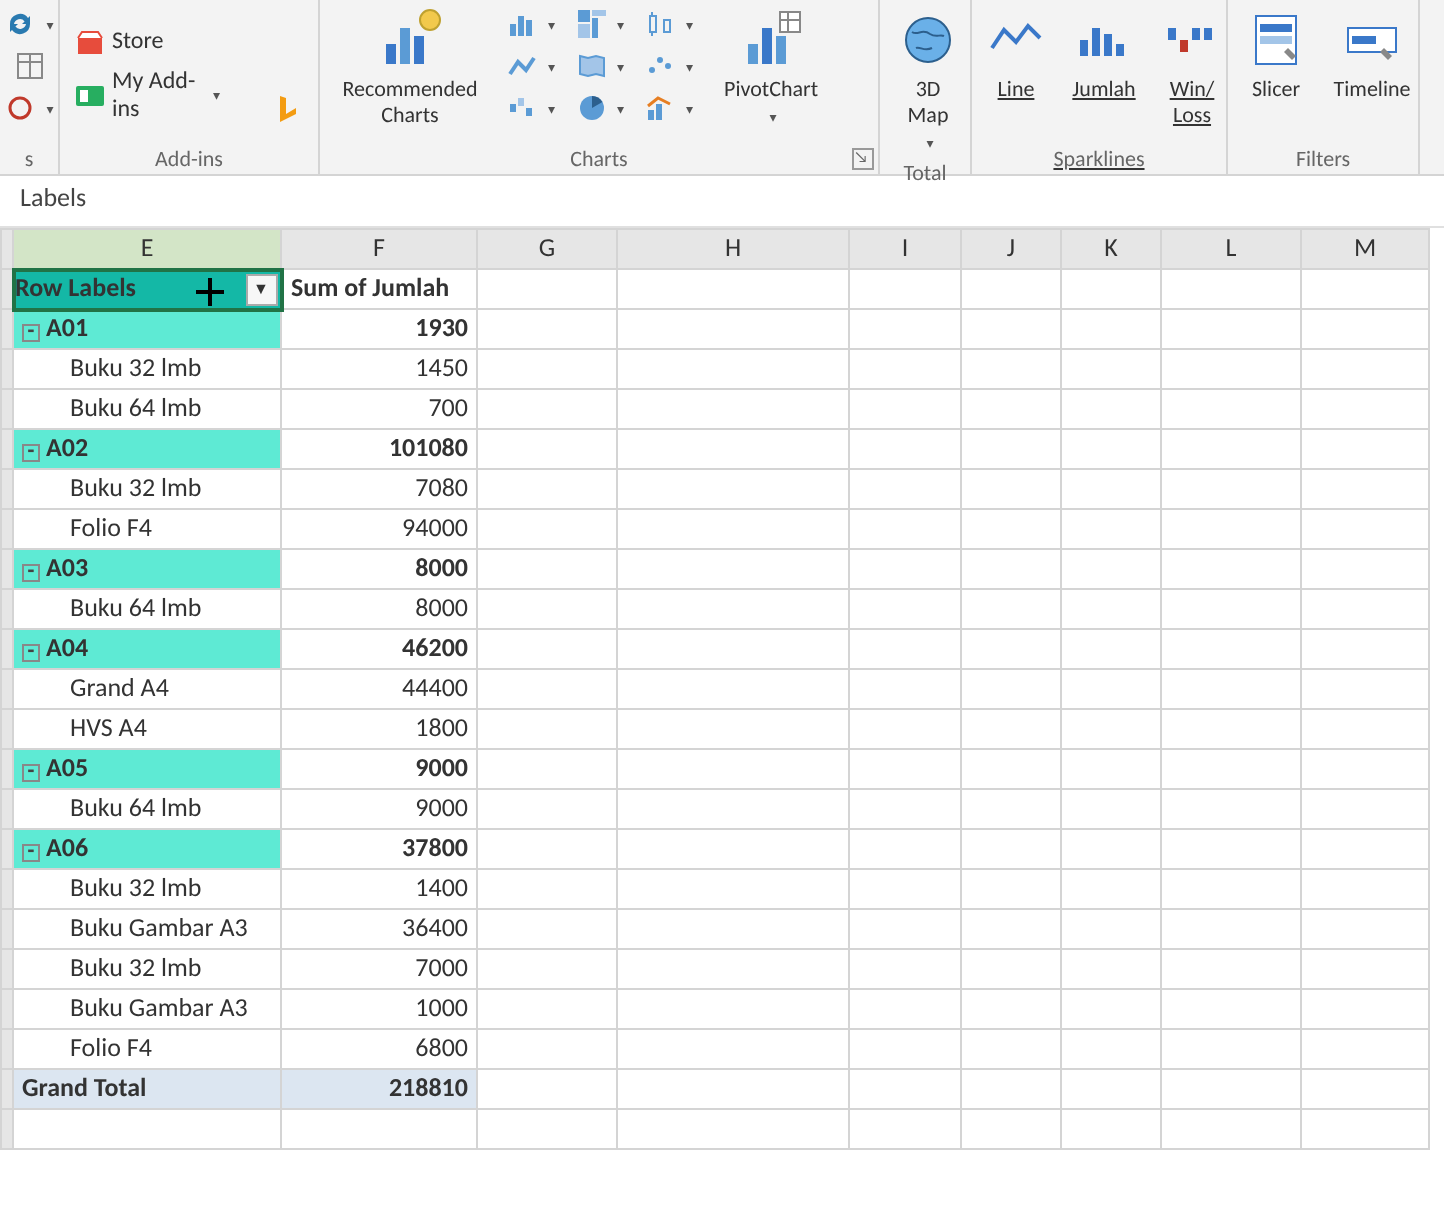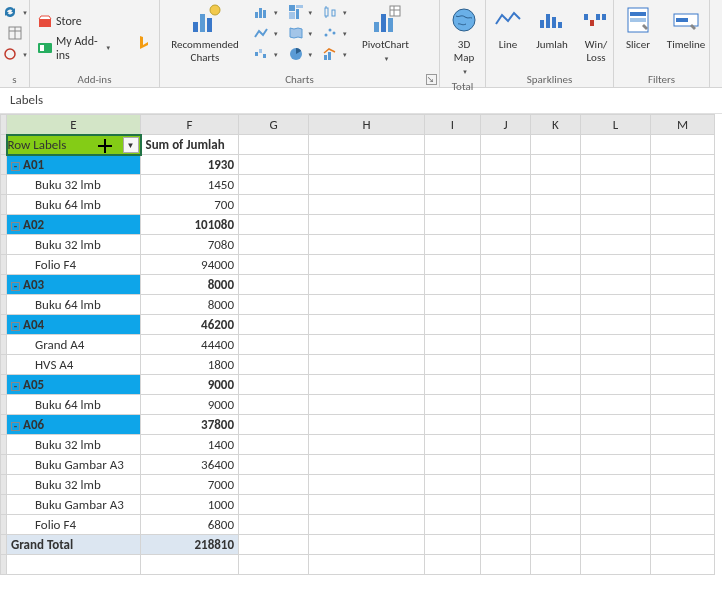--- a/index.html
+++ b/index.html
@@ -24,22 +24,22 @@
 
 .grid { font-family: Calibri, sans-serif; font-size: 13px; border-collapse: collapse; table-layout: fixed; }
 .grid th, .grid td { border: 1px solid #d4d4d4; height: 20px; overflow: hidden; white-space: nowrap; }
 .colhead { background: #e6e6e6; text-align: center; font-weight: normal; color: #333; }
 .colhead.active { background: #d3e5c7; border-bottom: 2px solid #217346; }
 .rowhead { background: #e6e6e6; text-align: center; font-weight: normal; color: #333; width: 6px; }
 
 .cell { padding: 0 4px; text-align: left; }
 .cellv { padding: 0 4px; text-align: right; }
 .bold { font-weight: 700; }
-.pth { font-weight: 700; background: #0ea5e9; }
-.ptcell { background: #84cc16; font-weight: 400; position: relative; border: 2px solid #217346 !important; }
+.pth { font-weight: 700; background: #5eead4; }
+.ptcell { background: #14b8a6; font-weight: 700; position: relative; border: 2px solid #217346 !important; }
 .pttot { background: #dce6f1; font-weight: 700; }
 
 .cursor-cross { position: absolute; right: 28px; top: 3px; width: 14px; height: 14px; }
 .cursor-cross::before, .cursor-cross::after { content:''; position:absolute; background:#000; }
 .cursor-cross::before { left:6px; top:0; width:2px; height:14px; }
 .cursor-cross::after { left:0; top:6px; width:14px; height:2px; }
 .filter-btn { position: absolute; right: 1px; top: 1px; width: 16px; height: 16px; border: 1px solid #aaa; background: #f7f7f7; display:flex; align-items:center; justify-content:center; font-size:8px; color:#333; }
 
 .collapse { display:inline-block; width:9px; height:9px; border:1px solid #888; line-height:7px; text-align:center; font-size:9px; margin-right:3px; font-family:monospace; color:#444; }
 .indent { padding-left: 28px; }
@@ -87,21 +87,21 @@
     <div class="ribbon-group-items col2" style="align-items:flex-start;justify-content:center;width:100%;">
       <div class="btn-sm">
         <span class="icon16">
             <svg width="16" height="16">
               <path d="M2 6h12v8H2z" fill="#e74c3c"></path>
               <path d="M2 6l2-3h8l2 3" fill="#fff" stroke="#e74c3c"></path>
             </svg>
           </span>
         <span>Store</span>
       </div>
-      <div style="display:flex;align-items:flex-start;gap:20px;">
+      <div style="display:flex;align-items:flex-end;gap:20px;">
         <div class="btn-sm">
           <span class="icon16">
               <svg width="16" height="16">
                 <rect x="1" y="3" width="14" height="10" rx="1" fill="#27ae60"></rect>
                 <rect x="3" y="5" width="4" height="6" fill="#fff"></rect>
               </svg>
             </span>
           <span>My Add-ins</span>
           <span class="tri">▾</span>
         </div>
@@ -249,21 +249,21 @@
               <circle cx="14" cy="14" r="11" fill="#6ab0e8" stroke="#2c5f8d"></circle>
               <path d="M6 10c3 2 5-2 9 1 3 2 5 0 7 1M8 18c2-1 4 2 8 0" fill="none" stroke="#2c5f8d"></path>
             </svg>
           </span>
         <div><span>3D</span><br><span>Map</span> <span class="tri">▾</span></div>
       </div>
     </div>
     <div class="ribbon-group-label">Total</div>
   </div>
 
-  <div class="ribbon-group" style="width:128px;">
+  <div class="ribbon-group" style="width:128px;text-decoration:underline;">
     <div class="ribbon-group-items">
       <div class="btn-big" style="width:36px;">
         <span class="icon32">
             <svg width="28" height="20">
               <polyline points="2,14 8,5 14,11 20,3 26,9" fill="none" stroke="#3a78c9" stroke-width="2"></polyline>
             </svg>
           </span>
         <span>Line</span>
       </div>
       <div class="btn-big" style="width:44px;">

